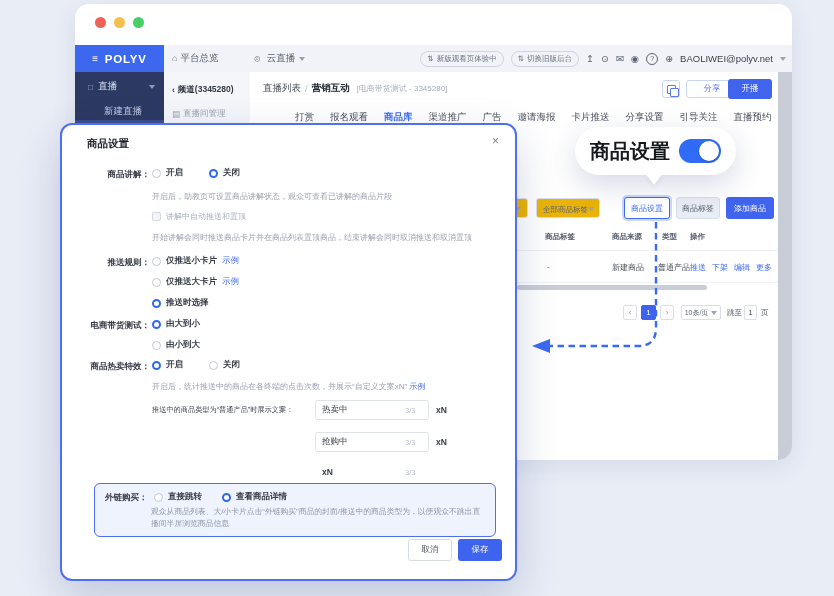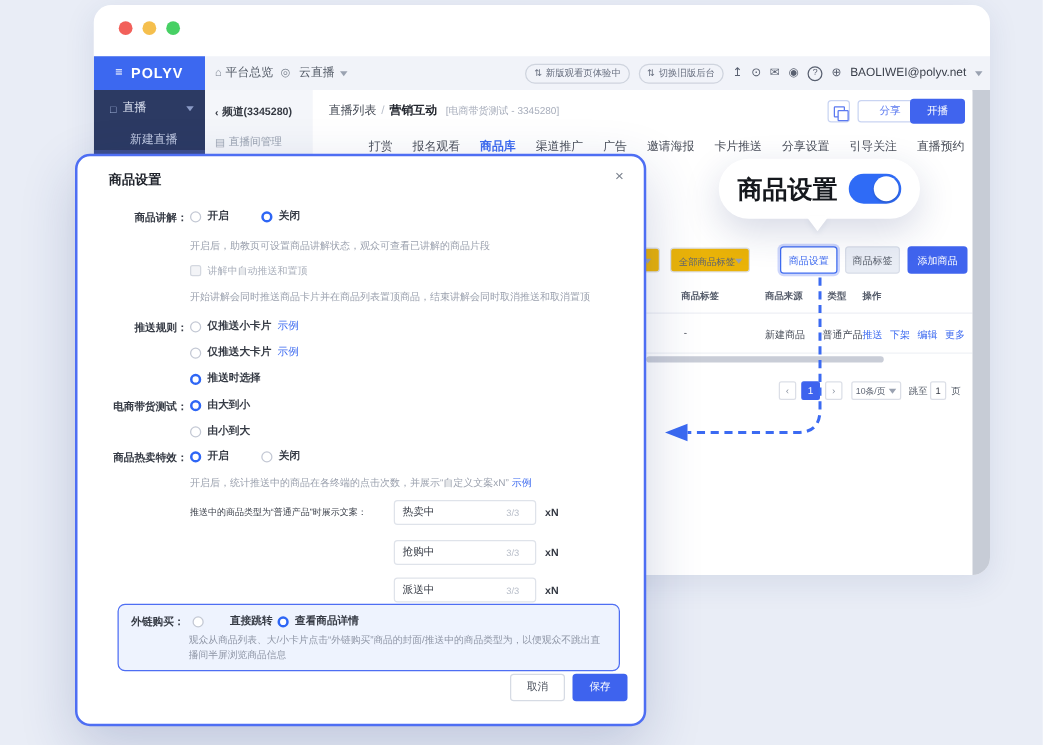--- a/index.html
+++ b/index.html
@@ -2,21 +2,21 @@
 <html><head>
 <meta charset="utf-8">
 <style>
   html,body{margin:0;padding:0;background:#e9edf6;font-family:"Liberation Sans","DejaVu Sans",sans-serif;-webkit-font-smoothing:antialiased;}
   .canvas{position:relative;width:834px;height:596px;background:#e9edf6;overflow:hidden;}
   .abs{position:absolute;}
   .window{position:absolute;left:75px;top:4px;width:717px;height:456px;background:#fff;border-radius:14px;box-shadow:0 6px 24px rgba(40,60,120,.10);overflow:hidden;}
   .dot{position:absolute;top:13px;width:11px;height:11px;border-radius:50%;}
   .topbar{position:absolute;left:0;top:41px;width:717px;height:27px;background:#f1f3f9;border-bottom:1px solid #e4e7ef;}
   .logo{position:absolute;left:0;top:0;width:89px;height:27px;background:#3c68f0;color:#fff;display:flex;align-items:center;justify-content:center;gap:6px;font-size:11.5px;font-weight:700;letter-spacing:.8px;}
-  .topnav{position:absolute;left:97px;top:0;height:27px;display:flex;align-items:center;gap:6px;font-size:9.5px;color:#555c68;}
+  .topnav{position:absolute;left:97px;top:0;height:27px;display:flex;align-items:center;gap:36px;font-size:9.5px;color:#555c68;font-family:Liberation Mono, monospace;}
   .topnav .ic{font-size:9px;color:#7a828f;margin-right:3px;}
   .tb-right{position:absolute;right:6px;top:0;height:27px;display:flex;align-items:center;gap:7px;}
   .badge{display:flex;align-items:center;gap:3px;border:1px solid #cfd4de;border-radius:9px;padding:2px 6px;font-size:7.5px;color:#697080;white-space:nowrap;}
   .tb-ic{font-size:9.5px;color:#596070;}
   .acct{font-size:9.5px;color:#3a3f4a;}
   .sidebar{position:absolute;left:0;top:68px;width:89px;height:388px;background:#2c3a63;}
   .sb-caret{width:0;height:0;border-left:3px solid transparent;border-right:3px solid transparent;border-top:4px solid #8b9bc6;}
   .channel{position:absolute;left:89px;top:68px;width:86px;height:388px;background:#f4f6fa;border-right:1px solid #e8ebf2;}
   .main{position:absolute;left:175px;top:68px;width:528px;height:388px;background:#fff;}
   .strip{position:absolute;left:703px;top:68px;width:14px;height:388px;background:#c7ccd6;}
@@ -262,28 +262,27 @@
       <input class="m-input" value="热卖中" style="">
       <span class="cnt">3/3</span>
       <span class="sfx">xN</span>
     </div>
     <div class="hot-row" style="top:307px">
       <input class="m-input" value="抢购中" style="">
       <span class="cnt">3/3</span>
       <span class="sfx">xN</span>
     </div>
     <div class="hot-row" style="top:337px">
-      <input class="m-input" value="派送中" style="">
       <span class="cnt">3/3</span>
       <span class="sfx">xN</span>
     </div>
 
     <div class="ol-box">
       <span style="position:absolute;left:10px;top:8px;font-size:8.5px;font-weight:700;color:#363b45">外链购买：</span>
-      <span style="position:absolute;left:59px;top:7px;display:flex;align-items:center;gap:21px;font-size:8.5px;font-weight:700;color:#363b45">
+      <span style="position:absolute;left:59px;top:7px;display:flex;align-items:center;gap:5px;font-size:8.5px;font-weight:700;color:#363b45">
         <span class="radio"></span>
           <span>直接跳转</span>
       </span>
       <span style="position:absolute;left:127px;top:7px;display:flex;align-items:center;gap:5px;font-size:8.5px;font-weight:700;color:#363b45">
         <span class="radio checked"></span>
           <span>查看商品详情</span>
       </span>
       <div style="position:absolute;left:56px;top:22px;width:336px;font-size:7.8px;color:#8f96a6;line-height:1.5">观众从商品列表、大/小卡片点击“外链购买”商品的封面/推送中的商品类型为，以便观众不跳出直播间半屏浏览商品信息</div>
     </div>
 

